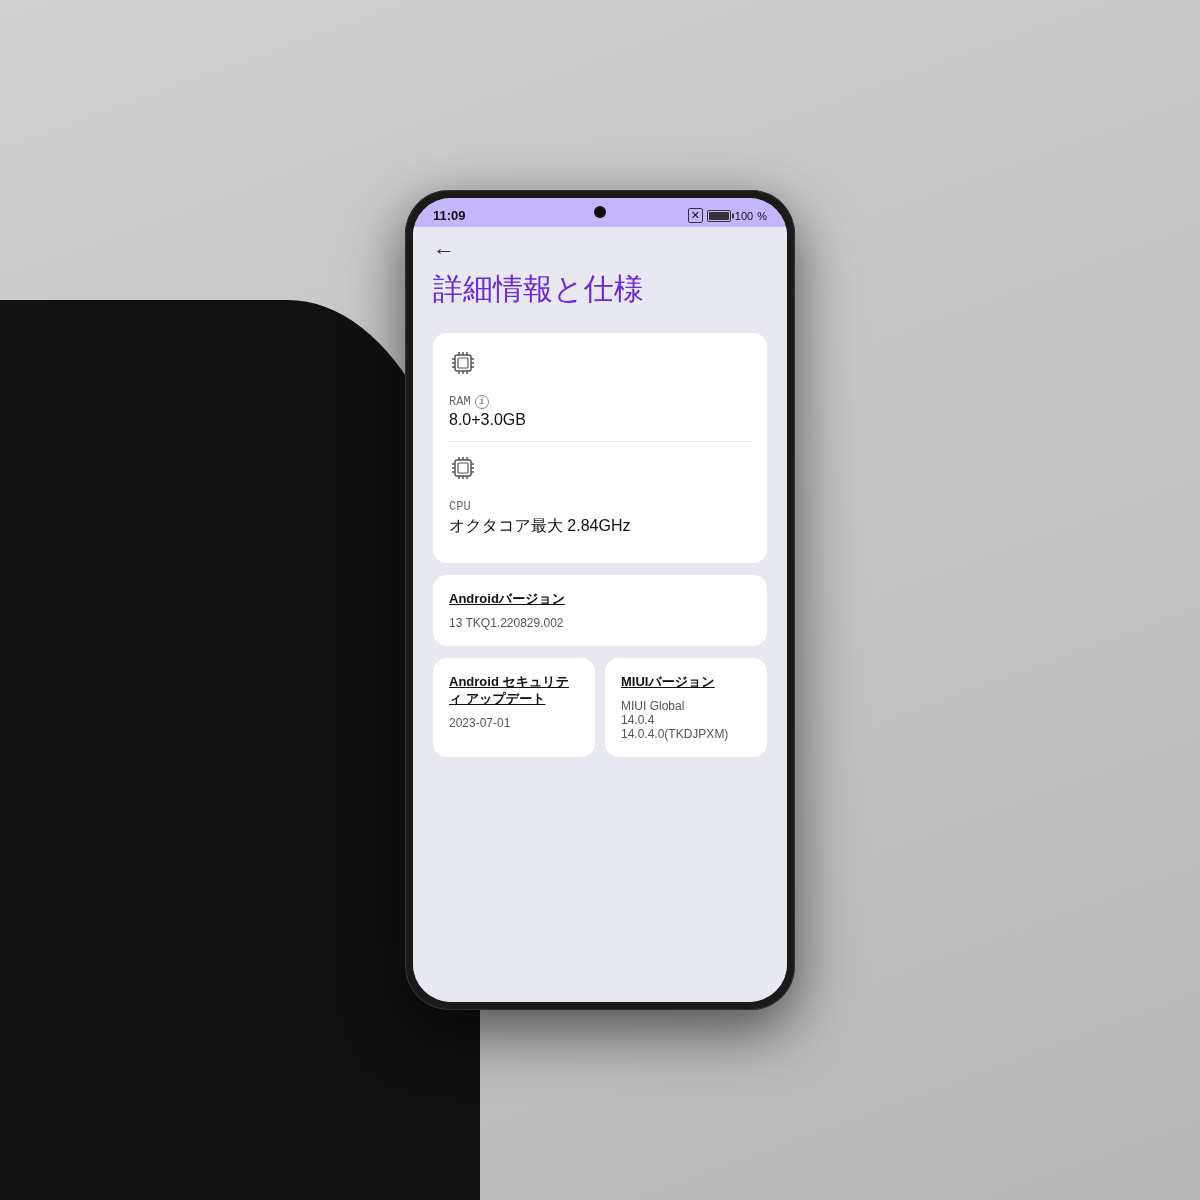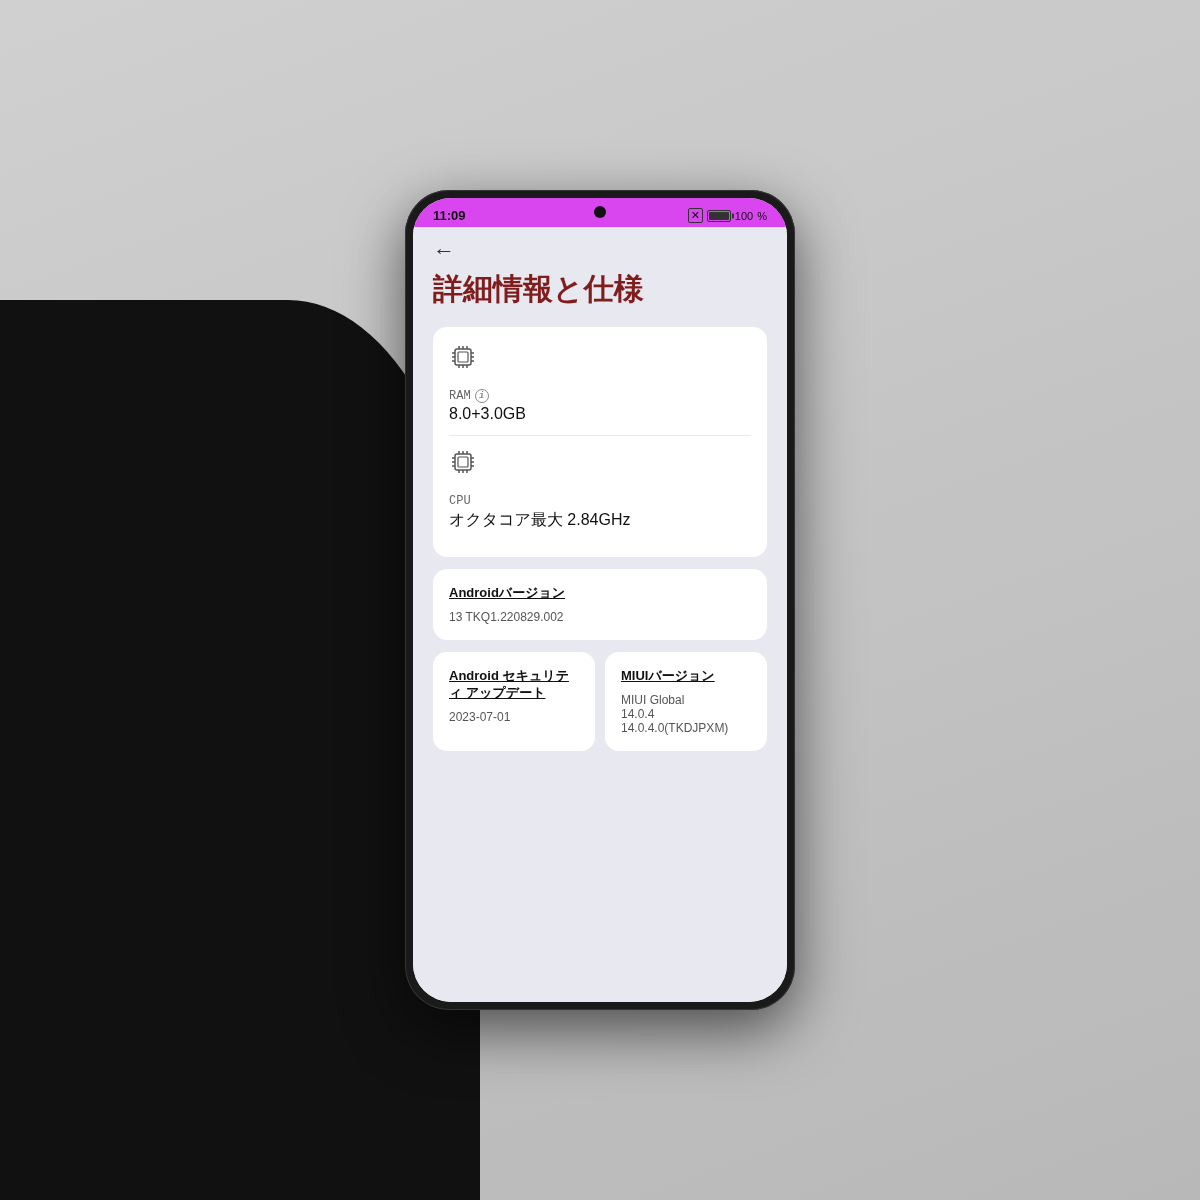--- a/index.html
+++ b/index.html
@@ -63,21 +63,21 @@
     }
 
     
     .status-bar {
       display: flex;
       justify-content: space-between;
       align-items: center;
       padding: 10px 20px 4px 20px;
       font-size: 12px;
       color: #111;
-      background: #d946ef;
+      background: #c4b5fd;
       position: relative;
     }
 
     .status-left {
       font-weight: 600;
       font-size: 13px;
     }
 
     .status-right {
       display: flex;
@@ -140,24 +140,24 @@
     .back-btn {
       padding: 8px 0 4px 0;
       font-size: 22px;
       color: #333;
       cursor: pointer;
     }
 
     
     .page-title {
       font-size: 30px;
-      font-weight: 700;
-      color: #7f1d1d;
+      font-weight: 400;
+      color: #6d28d9;
       line-height: 1.3;
-      margin-bottom: 19px;
+      margin-bottom: 25px;
       padding-top: 4px;
     }
 
     
     .card {
       background: #fff;
       border-radius: 14px;
       padding: 16px;
       margin-bottom: 12px;
     }

